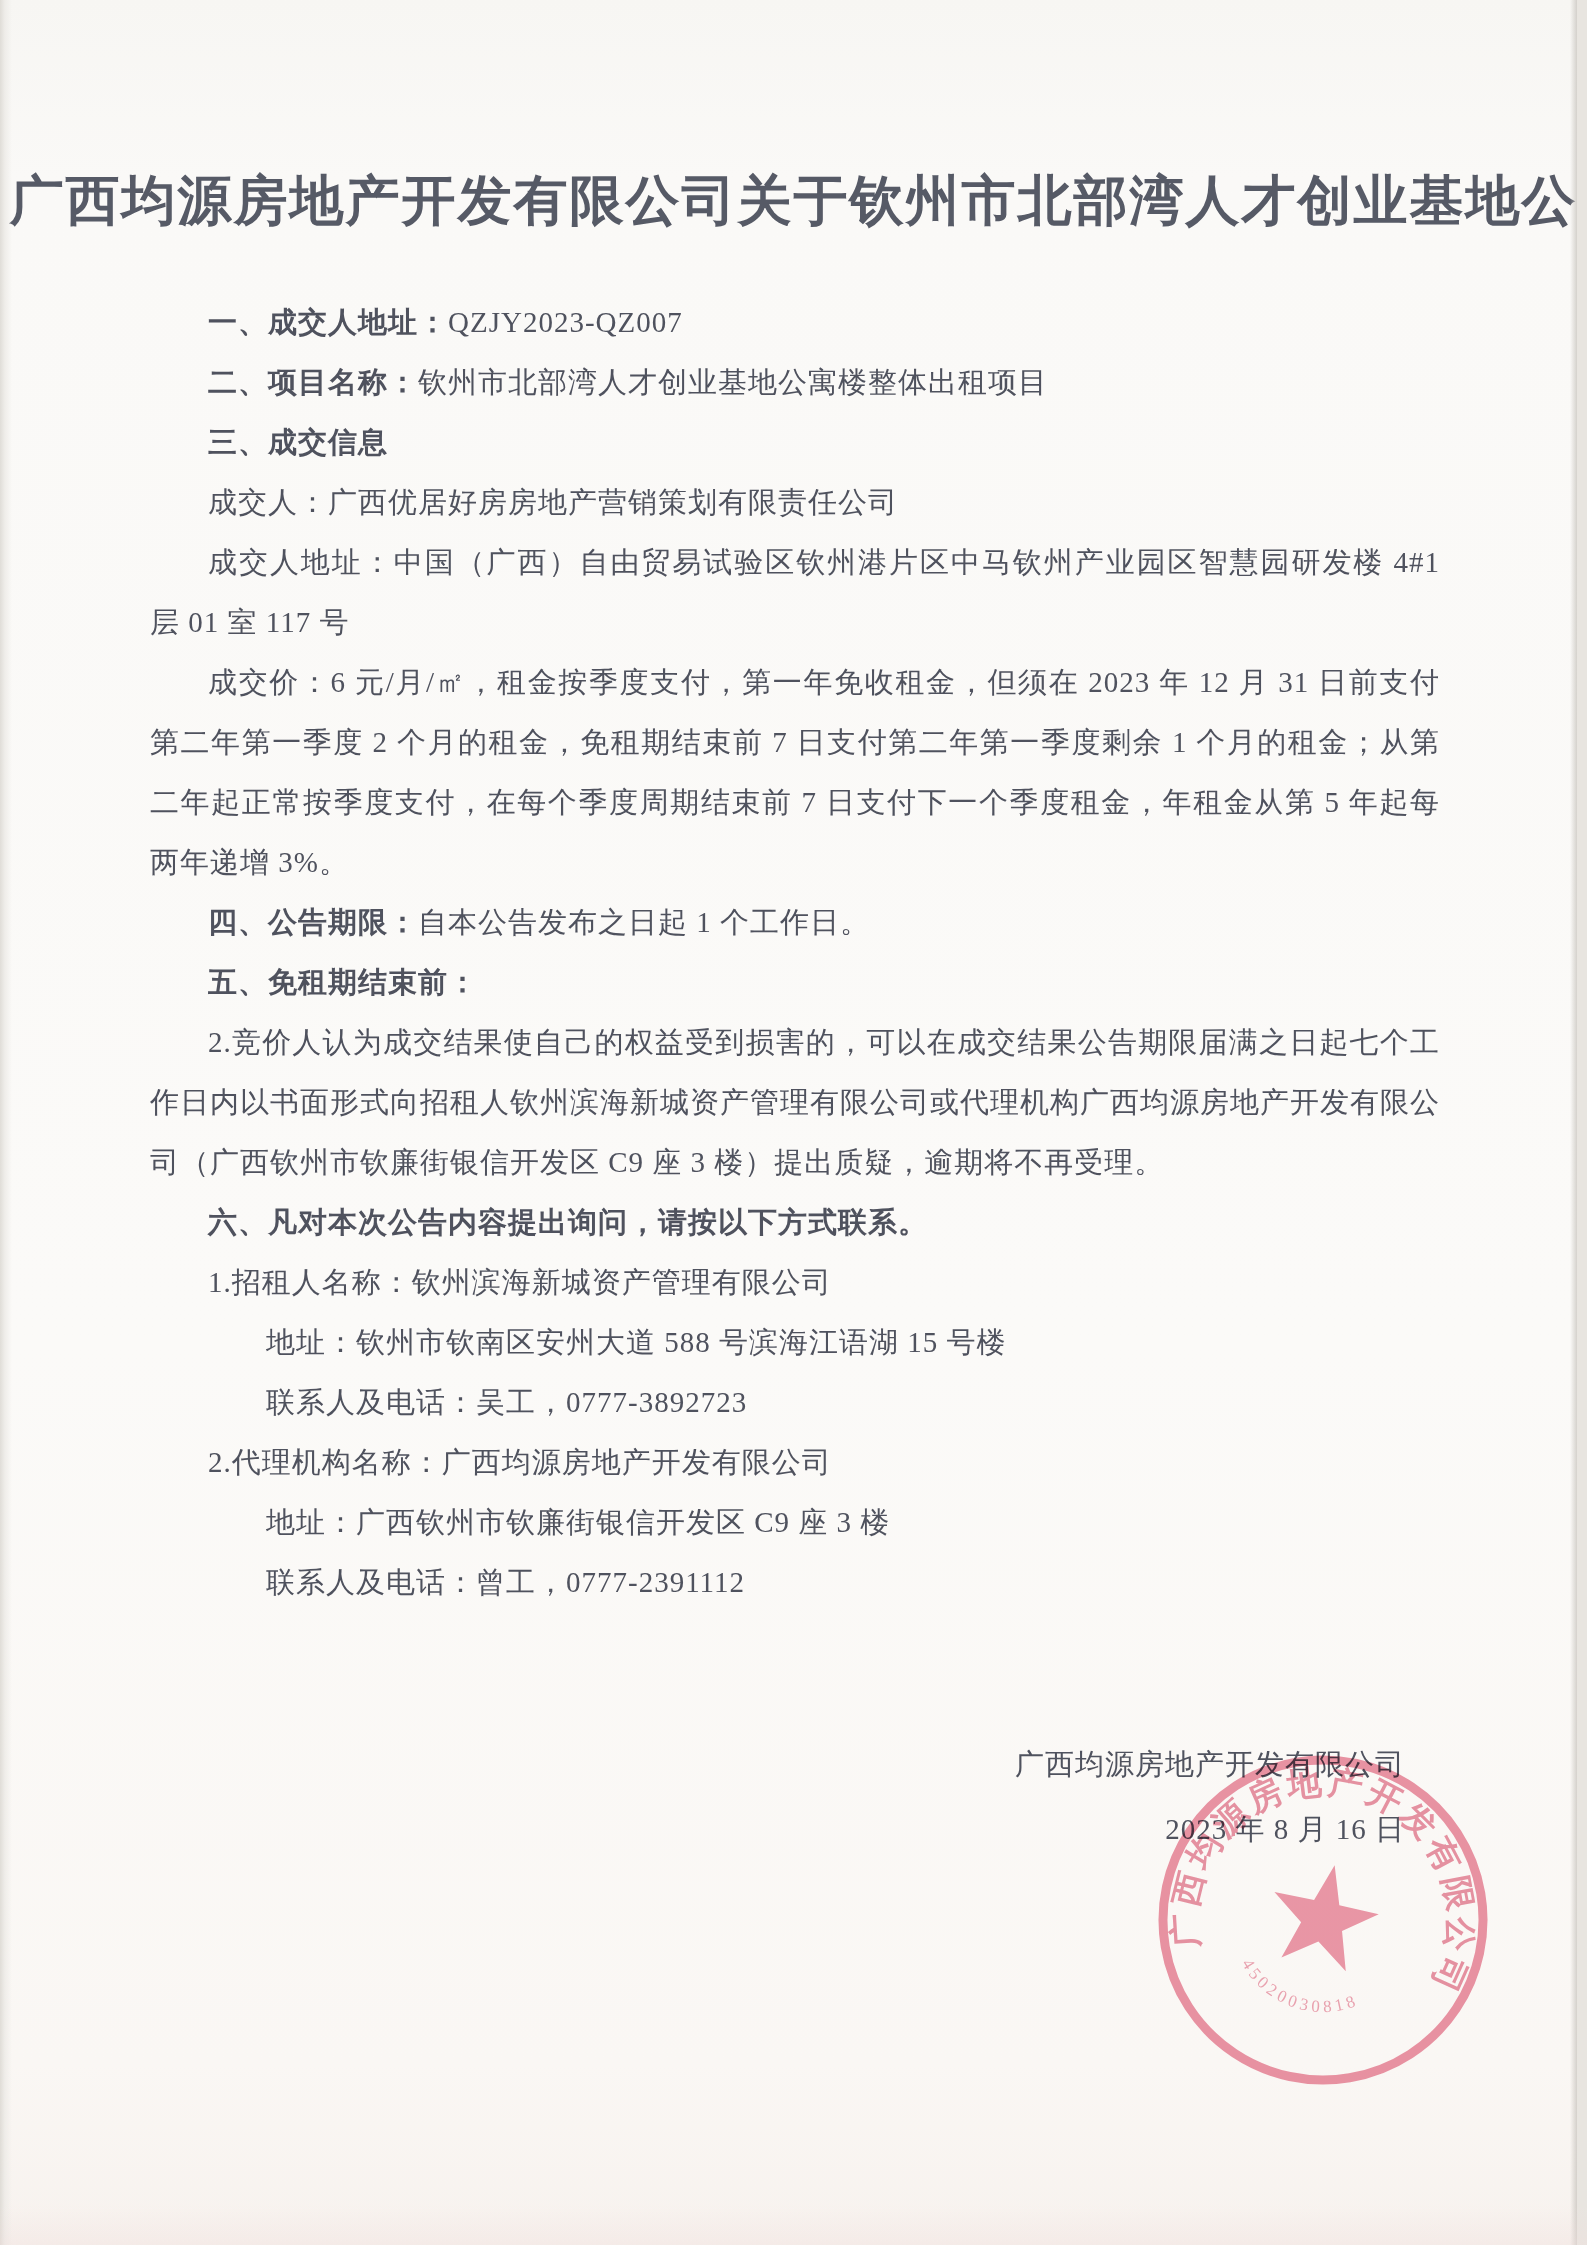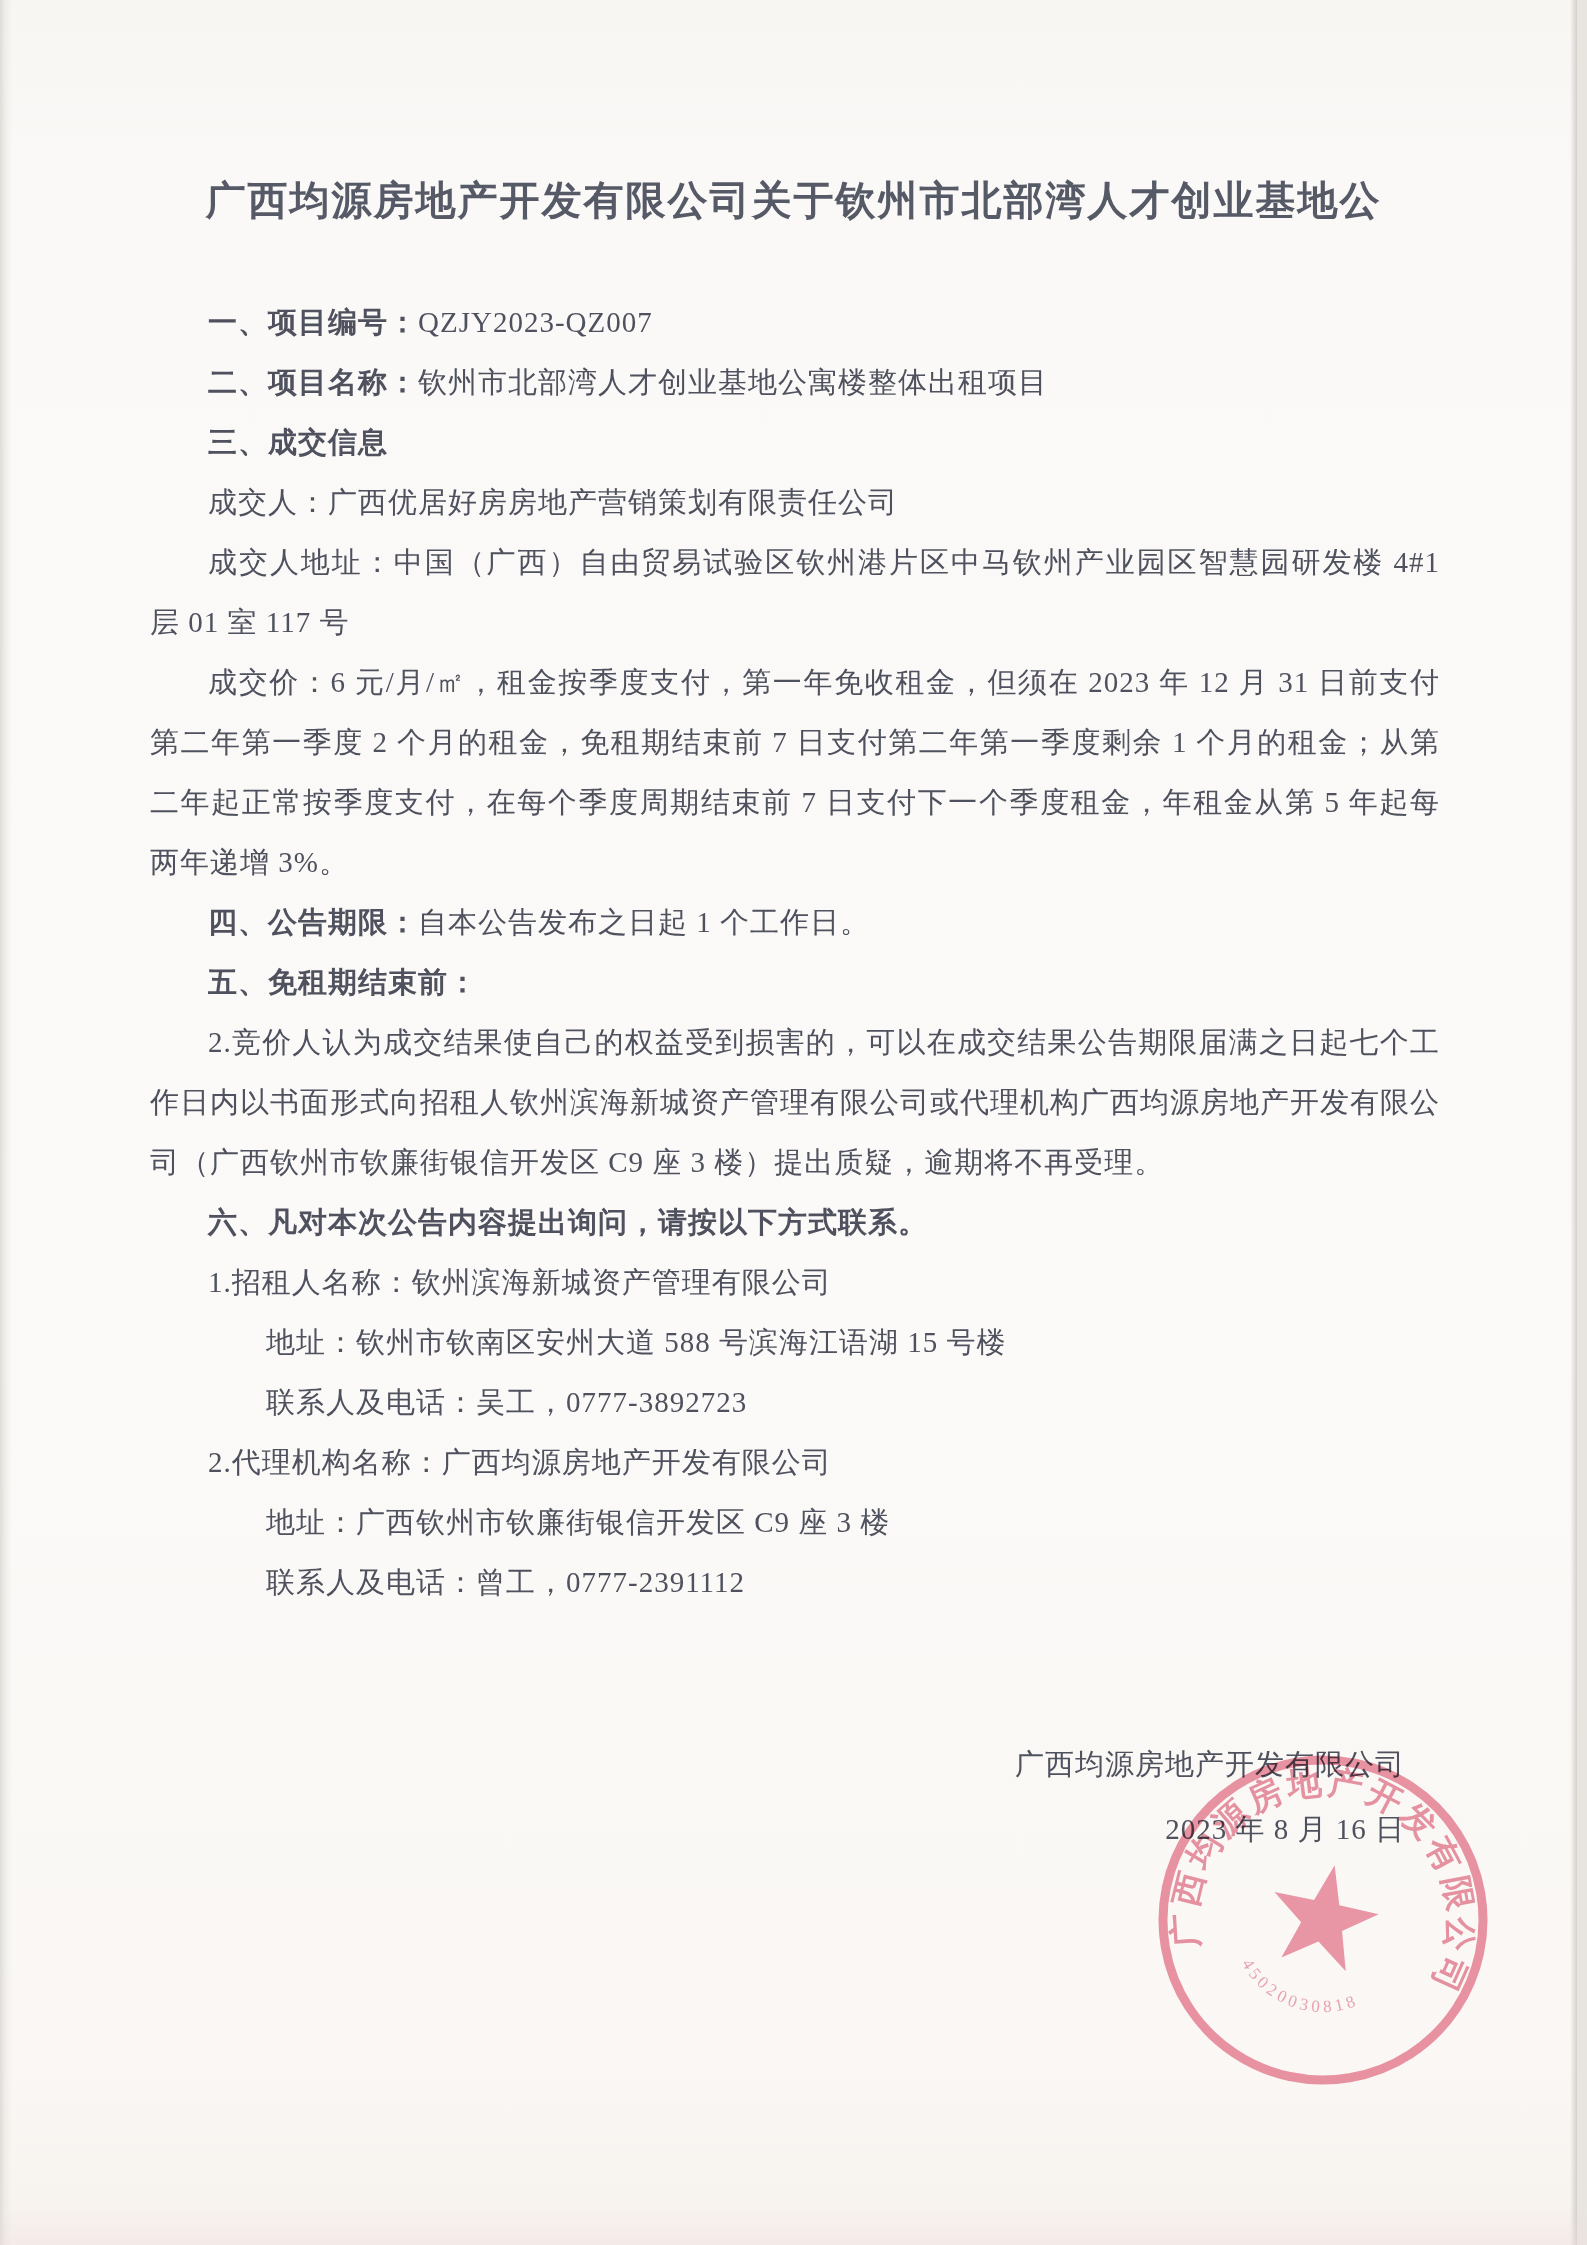--- a/index.html
+++ b/index.html
@@ -30,21 +30,21 @@
     background: #e8e5e0;
   }
   .edge-bottom {
     position: absolute; left: 0; right: 0; bottom: 0; height: 40px;
     background: linear-gradient(180deg, rgba(244,230,228,0), rgba(240,222,220,.35));
   }
   .title {
     padding-top: 160px;
     text-align: center;
     font-weight: bold;
-    font-size: 40px;
+    font-size: 54px;
     line-height: 82px;
     color: #565a66;
     letter-spacing: 2px;
   }
   .body-text {
     margin-top: 50px;
     padding: 0 147px 0 150px;
     font-size: 29px;
     line-height: 60px;
     text-align: justify;
@@ -79,21 +79,21 @@
   <div class="edge-left"></div>
   <div class="edge-right-shadow"></div>
   <div class="edge-right-strip"></div>
   <div class="edge-bottom"></div>
 
   <div class="title">
     <div>广西均源房地产开发有限公司关于钦州市北部湾人才创业基地公</div>
   </div>
 
   <div class="body-text">
-    <p class="para"><span class="b">一、项目编号：</span><span>QZJY2023-QZ007</span></p>
+    <p class="para"><span class="b">一、成交人地址：</span><span>QZJY2023-QZ007</span></p>
     <p class="para"><span class="b">二、项目名称：</span><span>钦州市北部湾人才创业基地公寓楼整体出租项目</span></p>
     <p class="para"><span class="b">三、成交信息</span><span></span></p>
     <p class="para"><span class="b"></span><span>成交人：广西优居好房房地产营销策划有限责任公司</span></p>
     <p class="para"><span class="b"></span><span>成交人地址：中国（广西）自由贸易试验区钦州港片区中马钦州产业园区智慧园研发楼 4#1 层 01 室 117 号</span></p>
     <p class="para"><span class="b"></span><span>成交价：6 元/月/㎡，租金按季度支付，第一年免收租金，但须在 2023 年 12 月 31 日前支付第二年第一季度 2 个月的租金，免租期结束前 7 日支付第二年第一季度剩余 1 个月的租金；从第二年起正常按季度支付，在每个季度周期结束前 7 日支付下一个季度租金，年租金从第 5 年起每两年递增 3%。</span></p>
     <p class="para"><span class="b">四、公告期限：</span><span>自本公告发布之日起 1 个工作日。</span></p>
     <p class="para"><span class="b">五、免租期结束前：</span><span></span></p>
     <p class="para"><span class="b"></span><span>2.竞价人认为成交结果使自己的权益受到损害的，可以在成交结果公告期限届满之日起七个工作日内以书面形式向招租人钦州滨海新城资产管理有限公司或代理机构广西均源房地产开发有限公司（广西钦州市钦廉街银信开发区 C9 座 3 楼）提出质疑，逾期将不再受理。</span></p>
     <p class="para"><span class="b">六、凡对本次公告内容提出询问，请按以下方式联系。</span><span></span></p>
     <p class="para"><span class="b"></span><span>1.招租人名称：钦州滨海新城资产管理有限公司</span></p>

